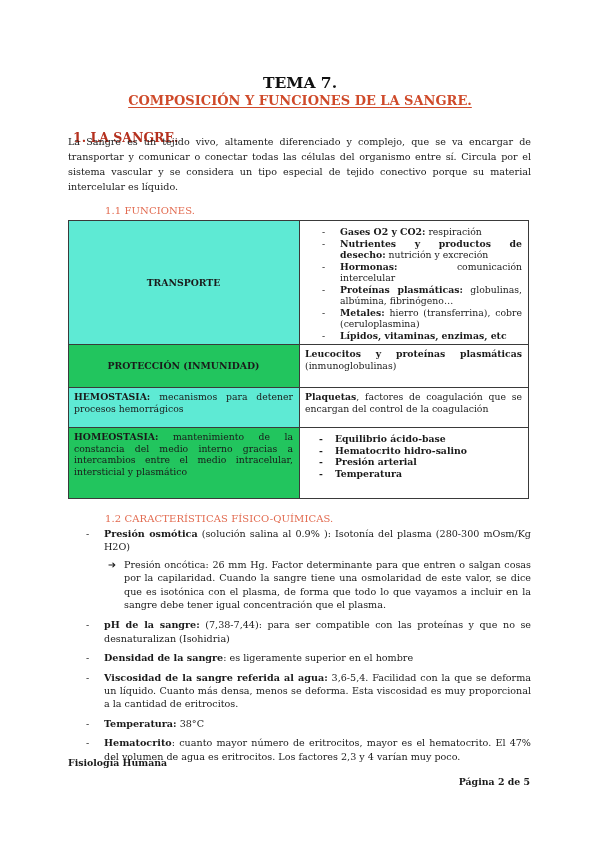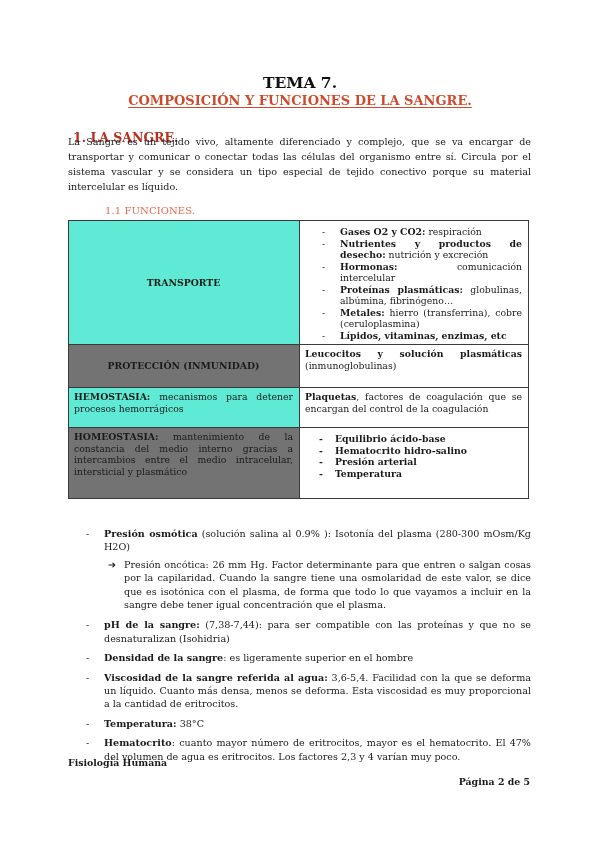--- a/index.html
+++ b/index.html
@@ -14,21 +14,21 @@
   .intro { left: 68px; top: 134px; width: 463px; font-size: 9.6px; line-height: 15px; text-align: justify; }
   .h2 { font-size: 10px; color: #e26a4f; letter-spacing: 0.1px; }
   .h2a { left: 105px; top: 205px; }
   .h2b { left: 105px; top: 513px; }
 
   table.fn { position: absolute; left: 68px; top: 220px; width: 461px; border-collapse: collapse;
              font-size: 9.3px; line-height: 11.5px; }
   table.fn td { border: 1.3px solid #3a3a3a; vertical-align: top; padding: 3px 6px 3px 5px; }
   table.fn td.left { width: 219px; }
   .dark { background: #5eead4; }
-  .light { background: #737373; }
+  .light { background: #22c55e; }
   .row1 td { height: 115px; }
   .row2 td { height: 36px; }
   .row3 td { height: 33px; }
   .row4 td { height: 64px; }
   .center { text-align: center; vertical-align: middle !important; font-weight: bold; }
   .just { text-align: justify; }
   .cell-list { margin: 2px 0 0 0; padding: 0; list-style: none; }
   .cell-list li { position: relative; padding-left: 35px; text-align: justify; }
   .cell-list li::before { content: "-"; position: absolute; left: 17px; top: 0; }
   .homeo-list { margin: 2px 0 0 0; padding: 0; list-style: none; font-weight: bold; }
@@ -73,21 +73,21 @@
           <li><b>Metales:</b><span> hierro (transferrina), cobre (ceruloplasmina)</span></li>
           <li><b>Lípidos, vitaminas, enzimas, etc</b><span></span></li>
         </ul>
       </td>
     </tr>
     <tr class="row2">
       <td class="left light center">
         <span>PROTECCIÓN (INMUNIDAD)</span>
       </td>
       <td class="just">
-        <b style="display:block;text-align:justify;text-align-last:justify;">Leucocitos y solución plasmáticas</b>
+        <b style="display:block;text-align:justify;text-align-last:justify;">Leucocitos y proteínas plasmáticas</b>
         <span>(inmunoglobulinas)</span>
       </td>
     </tr>
     <tr class="row3">
       <td class="left dark just">
         <b>HEMOSTASIA:</b><span> mecanismos para detener procesos hemorrágicos</span>
       </td>
       <td class="just">
         <b>Plaquetas</b><span>, factores de coagulación que se encargan del control de la coagulación</span>
       </td>
@@ -101,20 +101,21 @@
           <li>Equilibrio ácido-base</li>
           <li>Hematocrito hidro-salino</li>
           <li>Presión arterial</li>
           <li>Temperatura</li>
         </ul>
       </td>
     </tr>
   </tbody>
     </table>
 
+  <div class="abs h2 h2b">1.2 CARACTERÍSTICAS FÍSICO-QUÍMICAS.</div>
 
   <div class="abs chars">
     <div class="item" style="margin-bottom:4px;">
       <span class="dash">-</span>
       <b>Presión osmótica</b><span> (solución salina al 0.9% ): Isotonía del plasma (280-300 mOsm/Kg H2O)</span>
     </div>
     <div class="sub" style="margin-bottom:7px;">
       <span class="arrow">➔</span>
       <span>Presión oncótica: 26 mm Hg. Factor determinante para que entren o salgan cosas por la capilaridad. Cuando la sangre tiene una osmolaridad de este valor, se dice que es isotónica con el plasma, de forma que todo lo que vayamos a incluir en la sangre debe tener igual concentración que el plasma.</span>
     </div>

